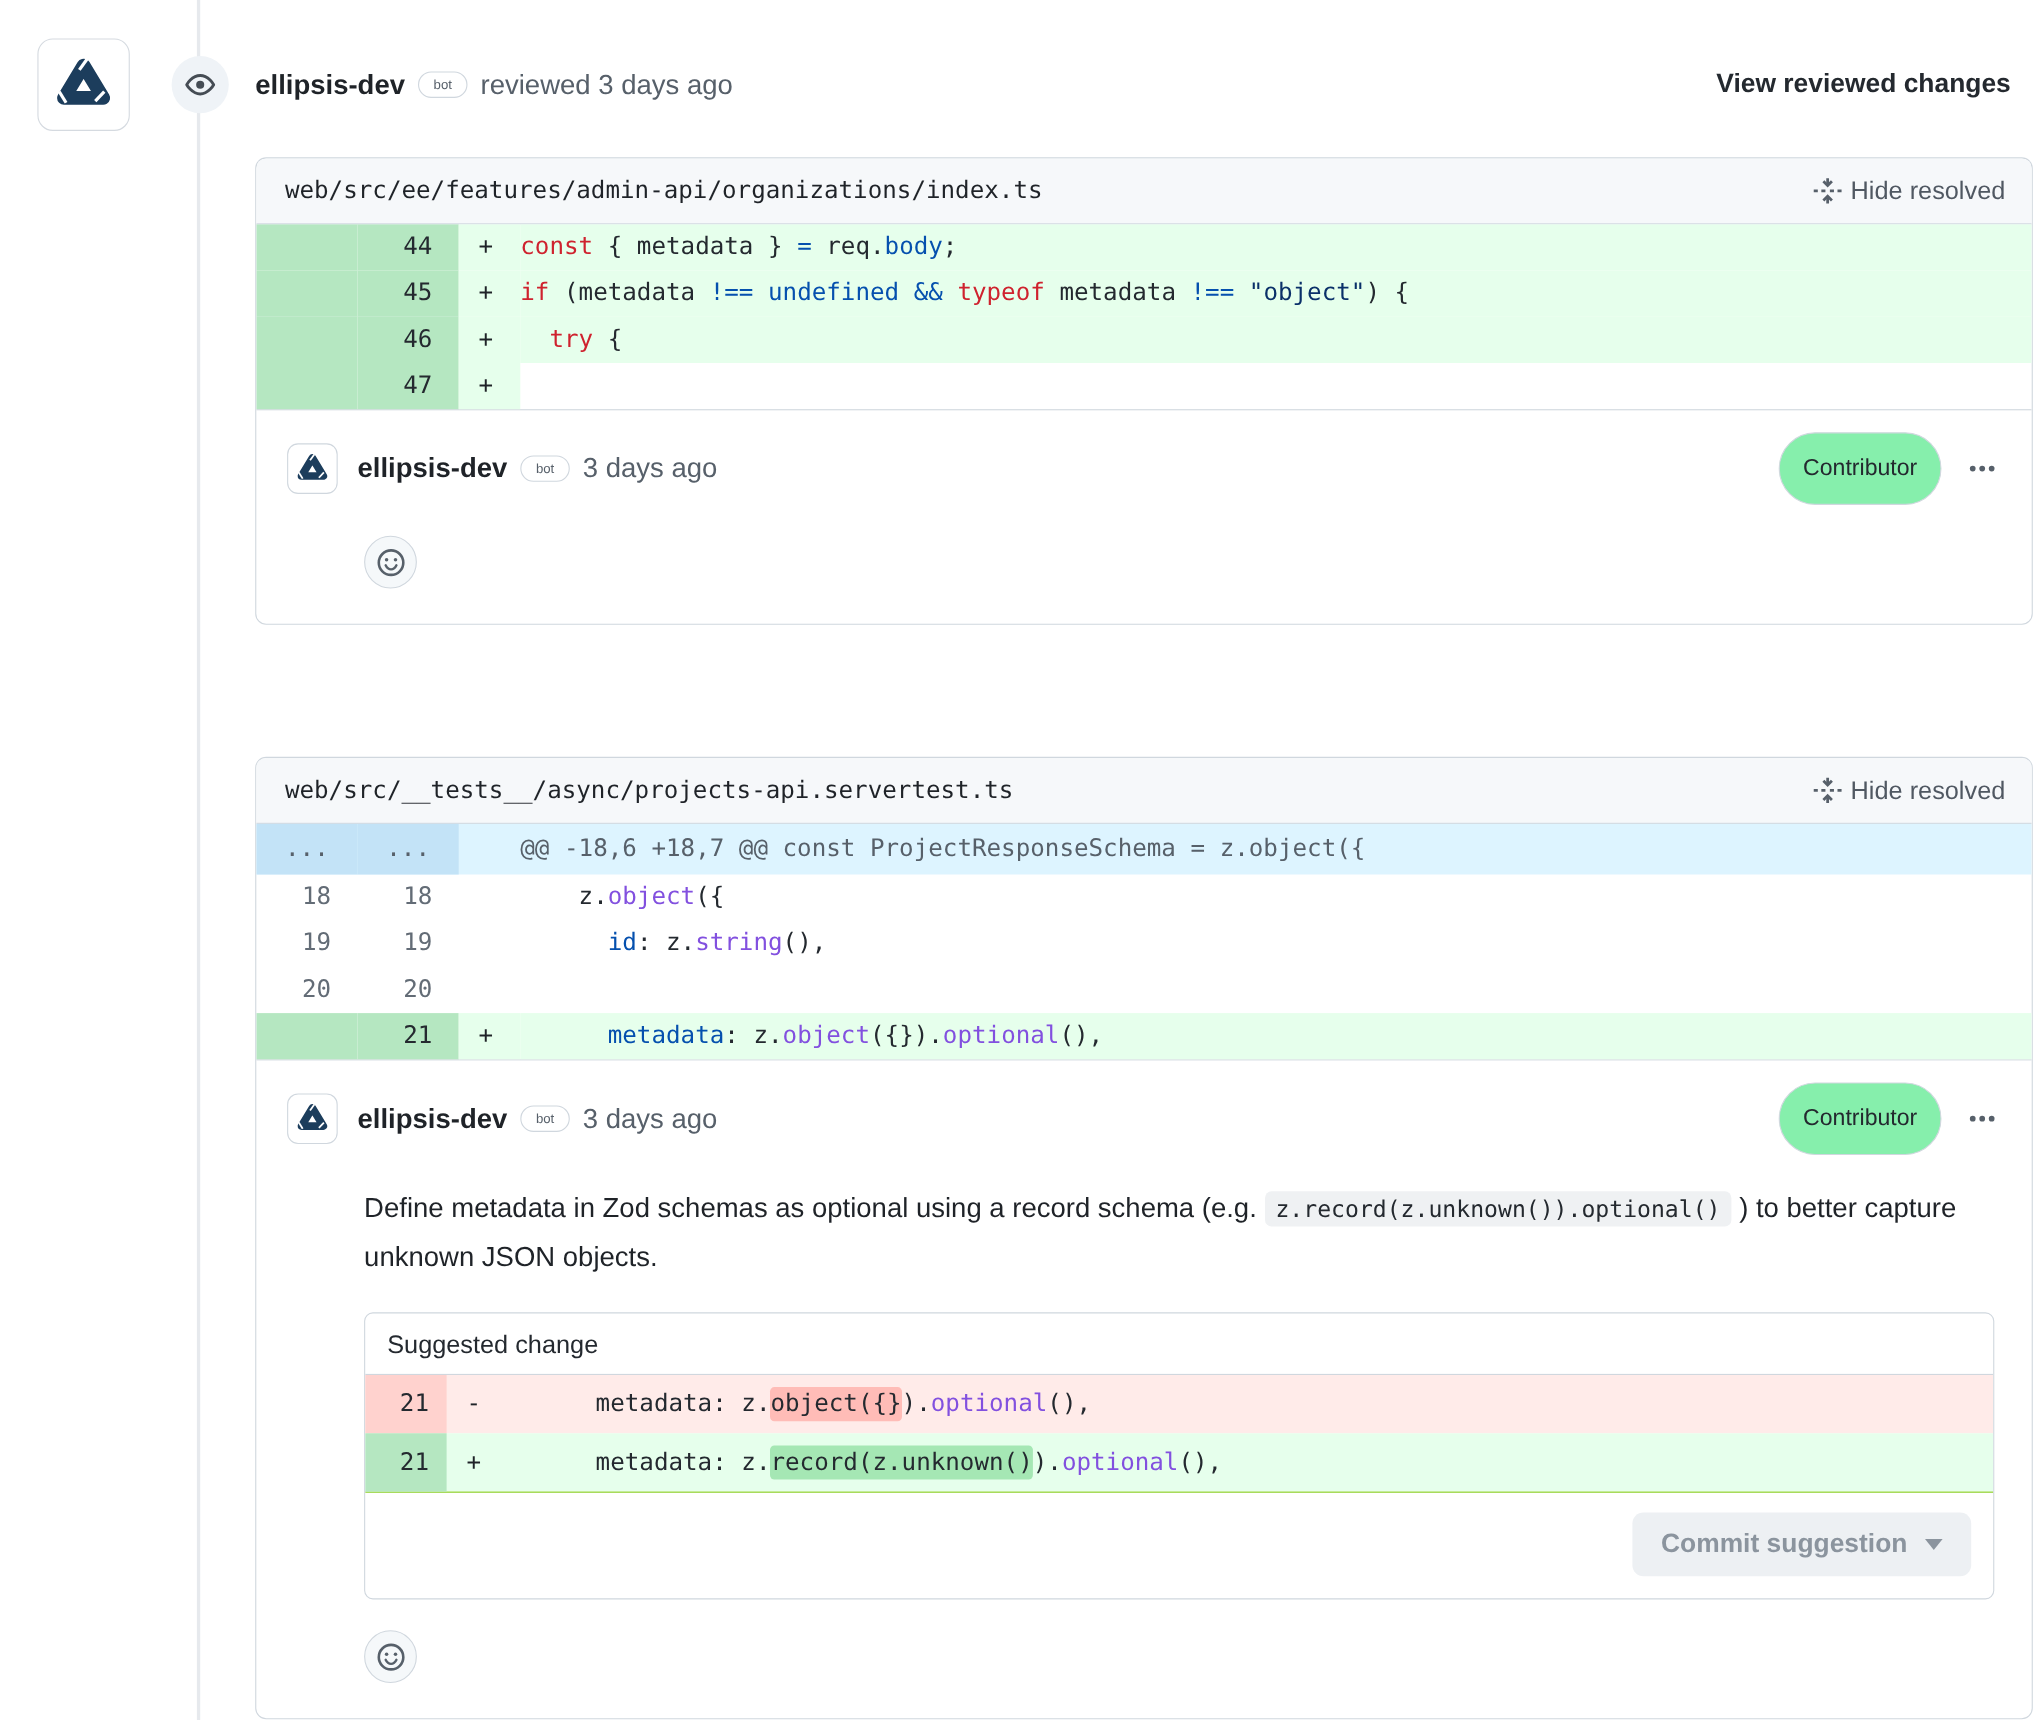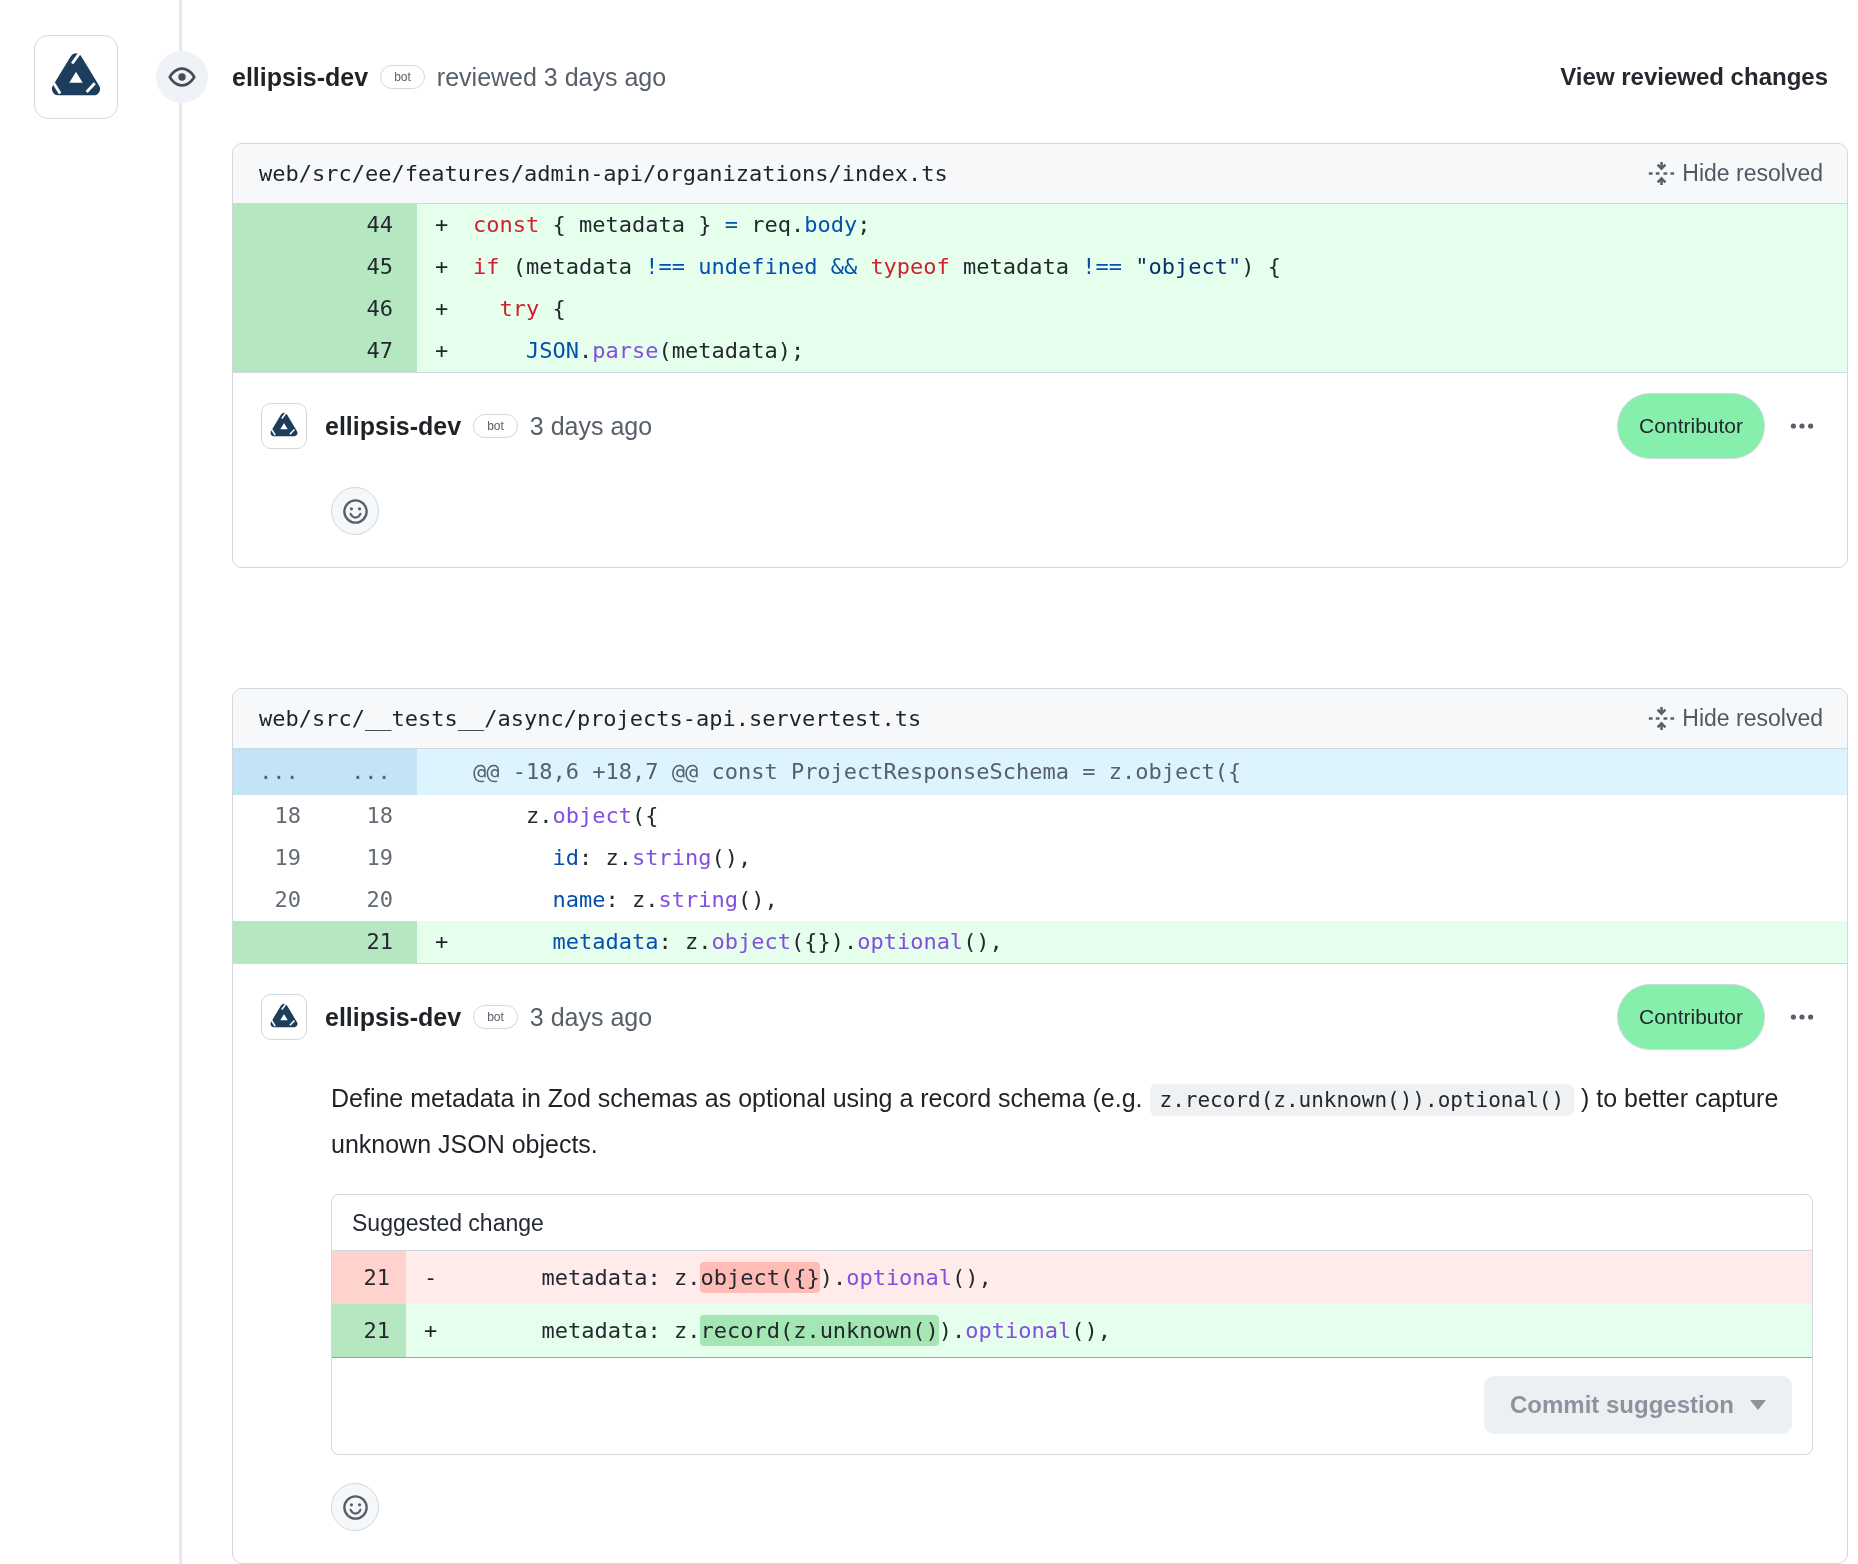--- a/index.html
+++ b/index.html
@@ -137,21 +137,20 @@
     <div class="drow add">
       <span class="dnum"></span>
       <span class="dnum">46</span>
       <span class="dmark">+</span>
       <span class="dcode"><span class="p">  </span><span class="k">try</span><span class="p"> {</span></span>
     </div>
     <div class="drow add">
       <span class="dnum"></span>
       <span class="dnum">47</span>
       <span class="dmark">+</span>
-      <span class="dcode"><span class="p">    </span><span class="b">JSON</span><span class="p">.</span><span class="f">parse</span><span class="p">(metadata);</span></span>
     </div>
   </div>
 
   <div class="comment">
     <div class="c-head">
       <div class="avatar-sm">
         <svg width="30" height="30" viewBox="0 0 56 56">
           <path d="M28 10 L46.5 40.5 L9.5 40.5 Z" fill="none" stroke="#1c3d5c" stroke-width="13" stroke-linejoin="round"></path>
           <path d="M24 14 L31.5 3.5" stroke="#ffffff" stroke-width="3"></path>
           <path d="M47.5 34.5 L39 43.5" stroke="#ffffff" stroke-width="3"></path>
@@ -215,21 +214,20 @@
     <div class="drow">
       <span class="dnum">19</span>
       <span class="dnum">19</span>
       <span class="dmark"></span>
       <span class="dcode"><span class="p">      </span><span class="b">id</span><span class="p">: z.</span><span class="f">string</span><span class="p">(),</span></span>
     </div>
     <div class="drow">
       <span class="dnum">20</span>
       <span class="dnum">20</span>
       <span class="dmark"></span>
-      <span class="dcode"><span class="p">      </span><span class="b">name</span><span class="p">: z.</span><span class="f">string</span><span class="p">(),</span></span>
     </div>
     <div class="drow add">
       <span class="dnum"></span>
       <span class="dnum">21</span>
       <span class="dmark">+</span>
       <span class="dcode"><span class="p">      </span><span class="b">metadata</span><span class="p">: z.</span><span class="f">object</span><span class="p">({}).</span><span class="f">optional</span><span class="p">(),</span></span>
     </div>
   </div>
 
   <div class="comment">

